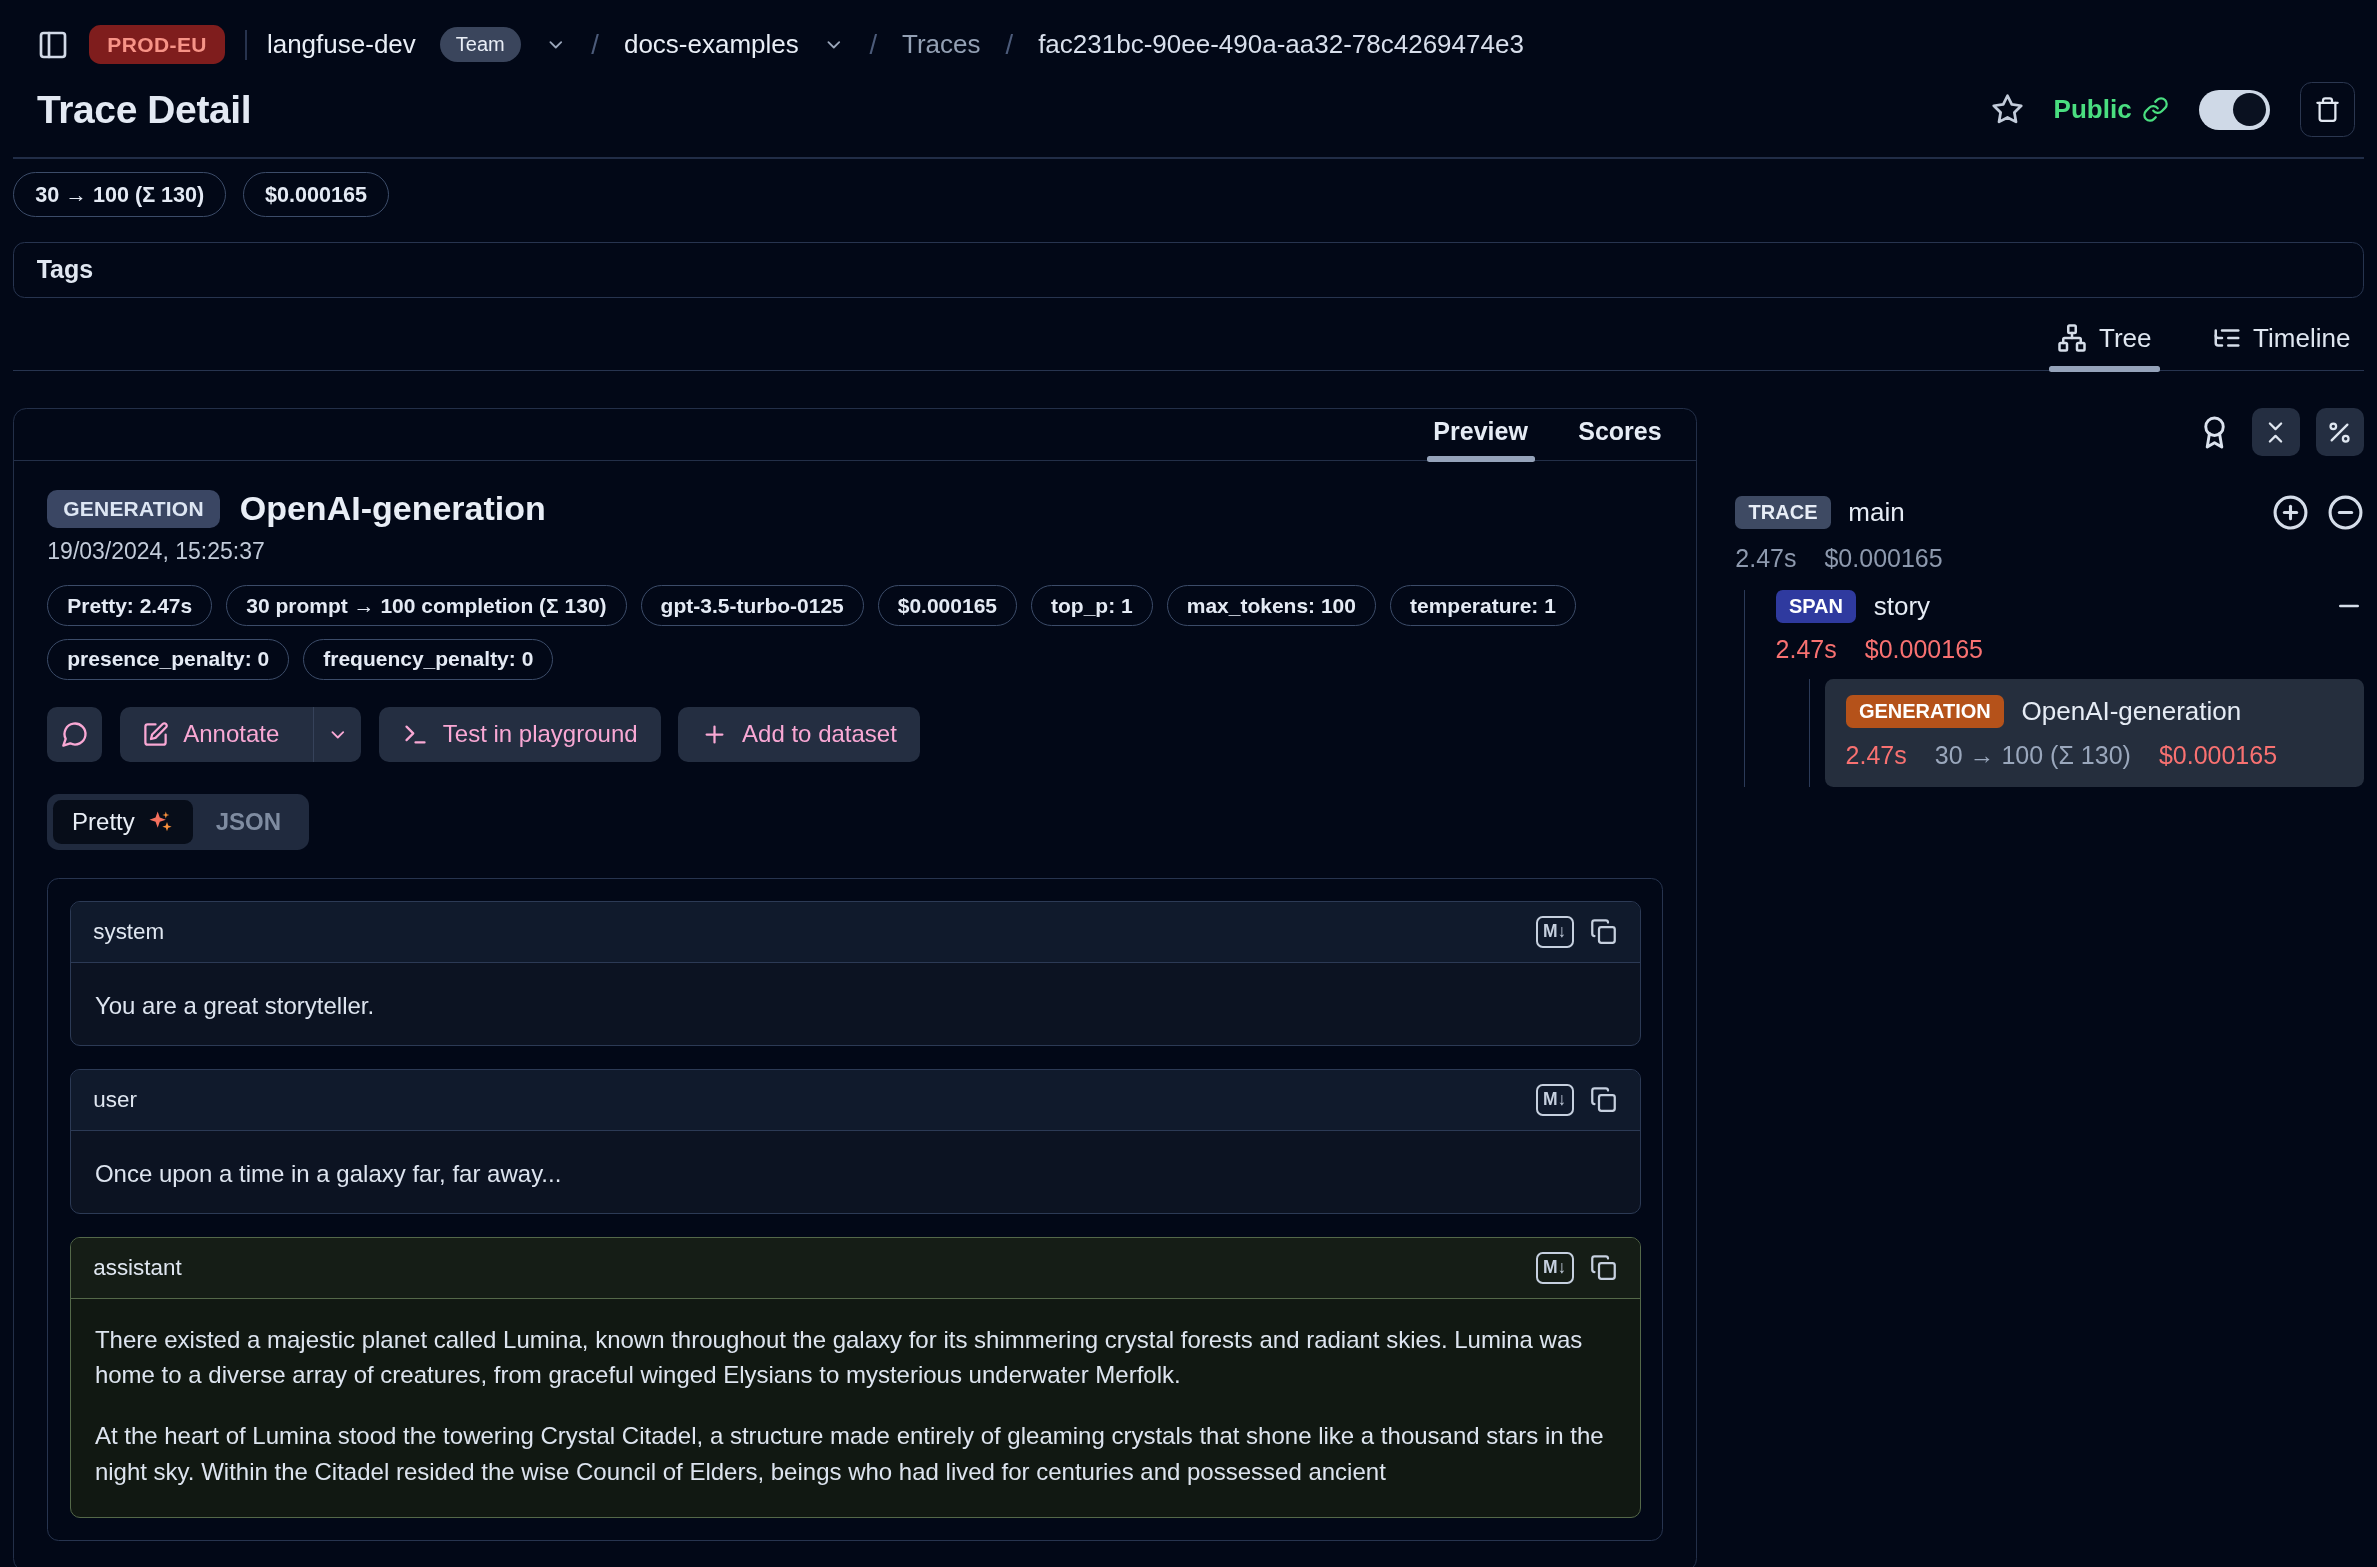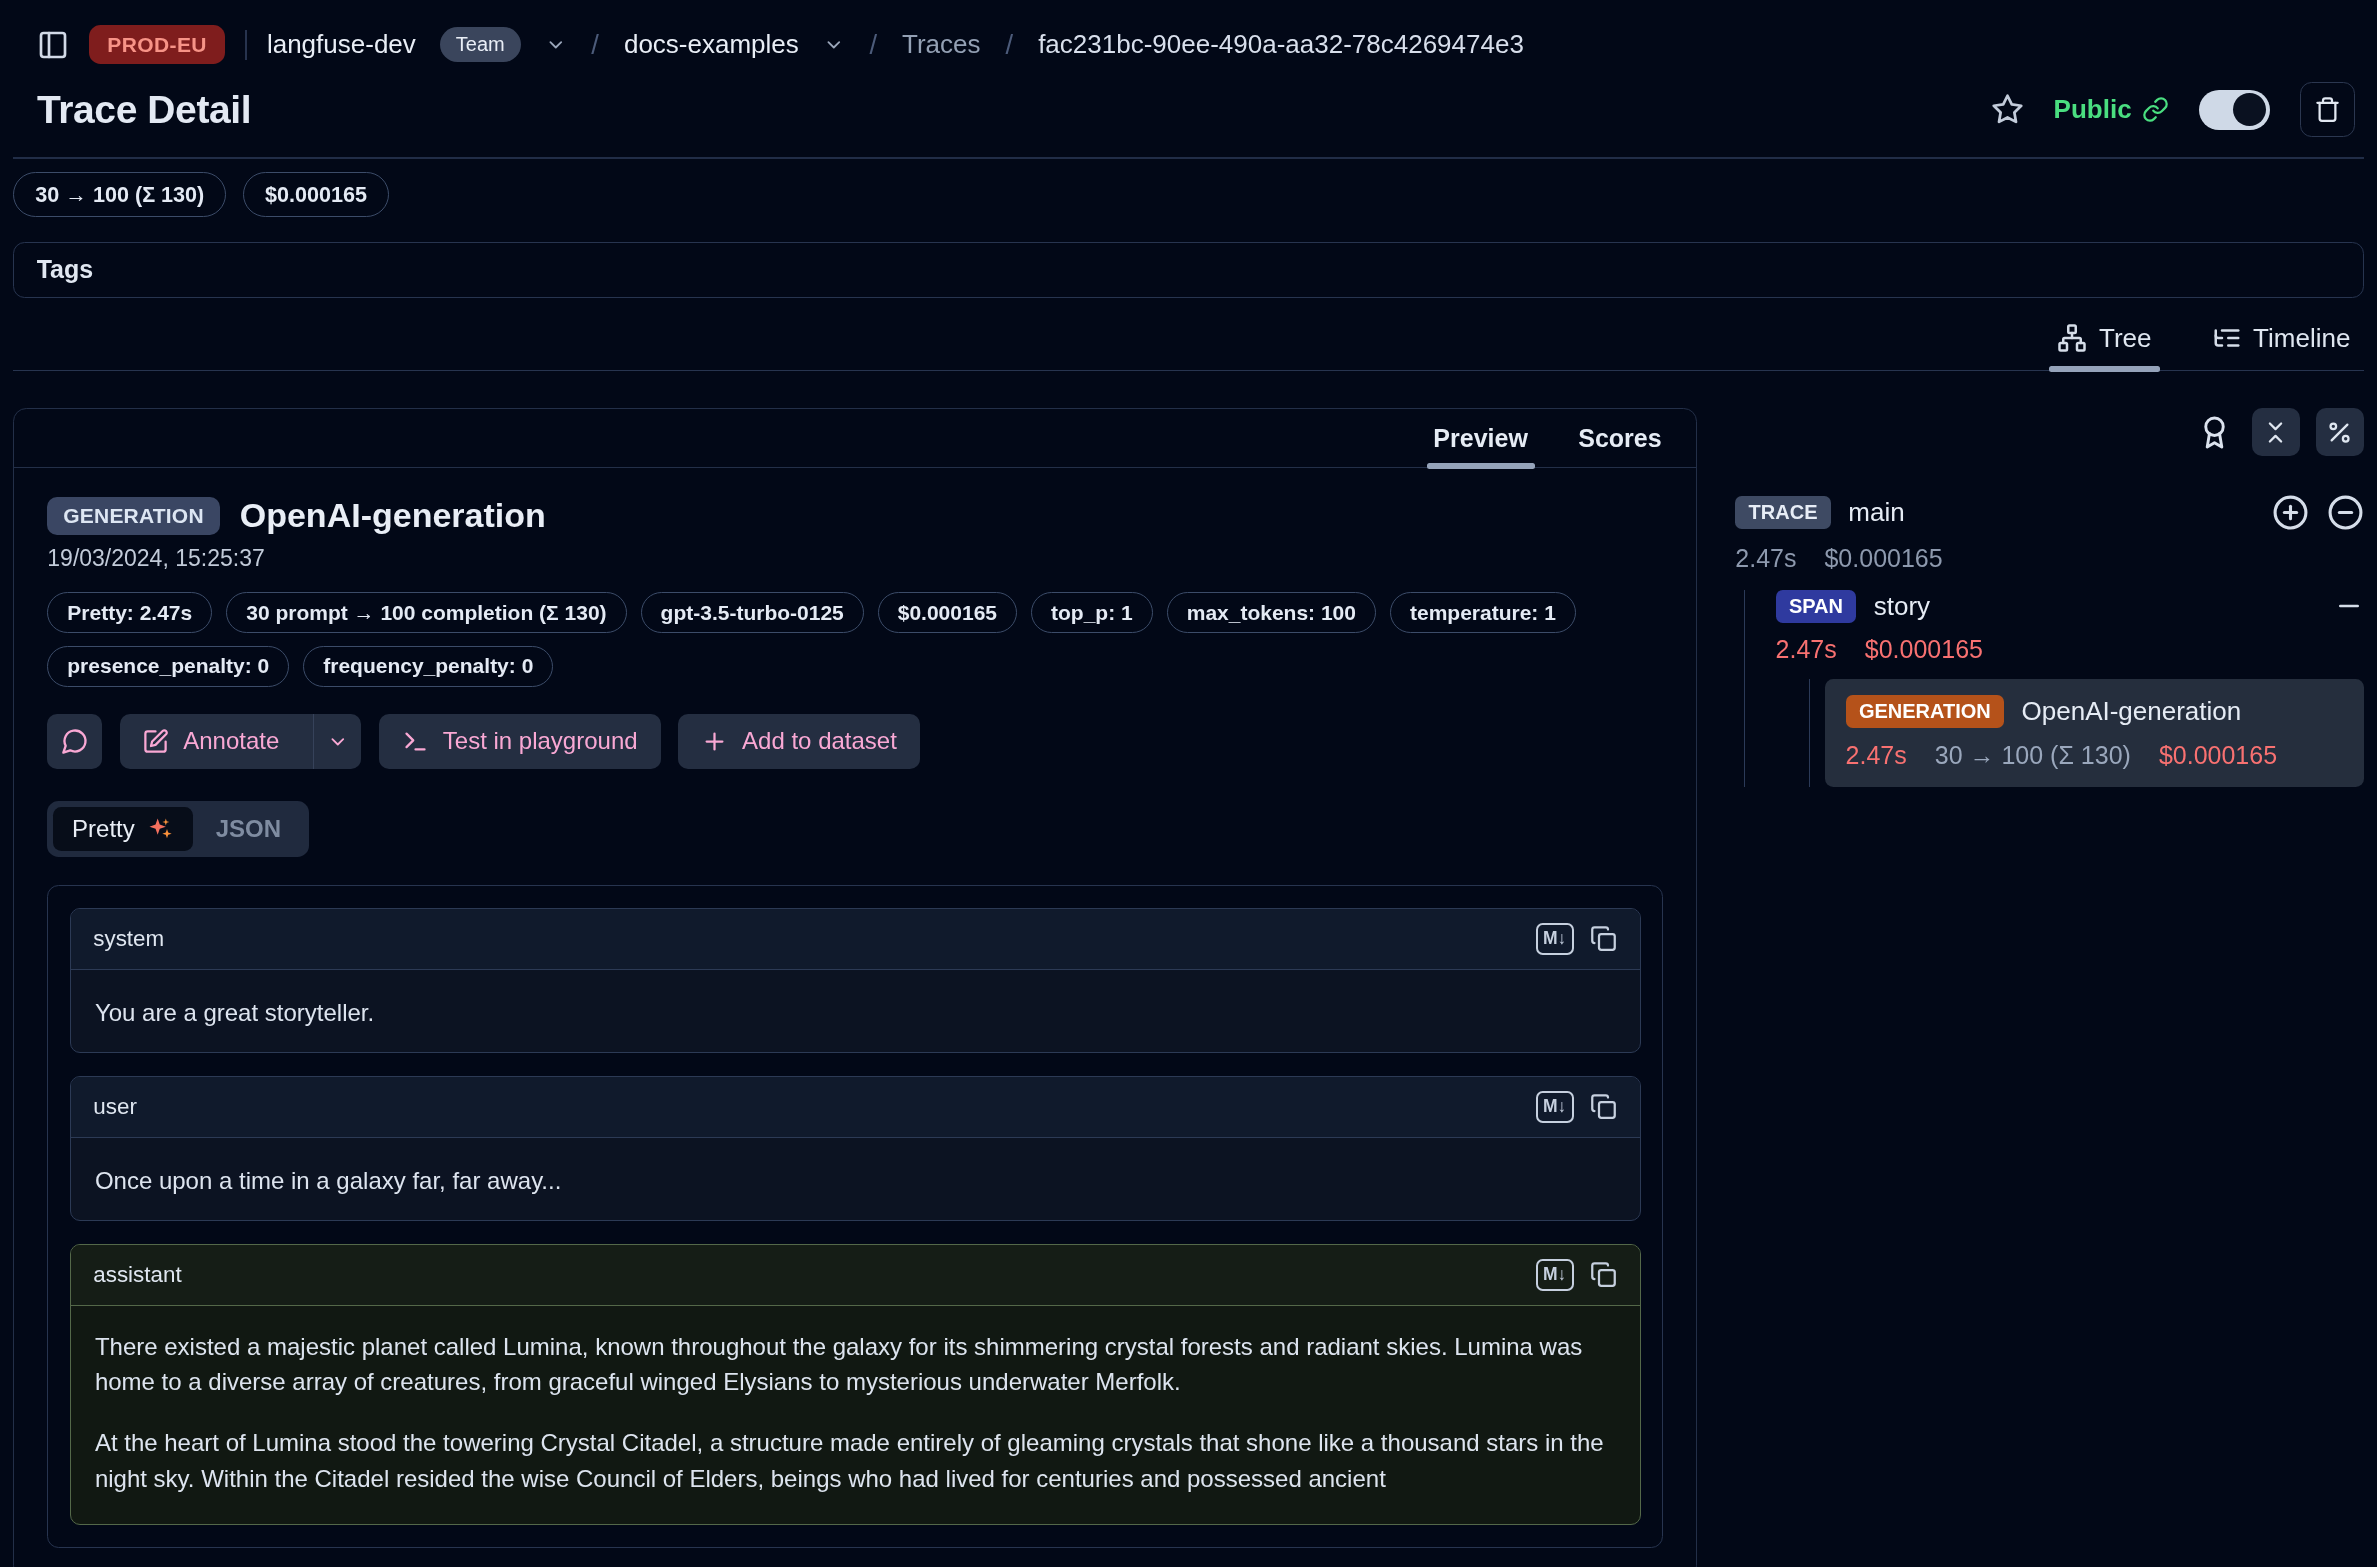--- a/index.html
+++ b/index.html
@@ -45,21 +45,21 @@
 
   
   .view-tabs { display:flex; justify-content:flex-end; gap:50px; margin:25px 13.3px 0; border-bottom:1.7px solid #27344f; padding:0 8.3px; }
   .vtab { display:flex; align-items:center; gap:11.6px; font-size:26px; color:#dfe6f0; padding:0 5px 16.6px; position:relative; cursor:pointer; }
   .vtab.active::after { content:""; position:absolute; left:-3.3px; right:-3.3px; bottom:-1.7px; height:5.8px; background:#95a3ba; border-radius:2.5px; }
   .vtab .ic { color:#d5dde9; }
 
   
   .content { display:flex; gap:38px; padding:37px 13.3px 0; align-items:flex-start; }
   .main-panel { width:1684px; border:1.7px solid #232f48; border-radius:13.3px; flex:none; }
-  .panel-tabs { display:flex; justify-content:flex-end; gap:47px; padding:15px 33px 0; border-bottom:1.7px solid #232f48; }
+  .panel-tabs { display:flex; justify-content:flex-end; gap:47px; padding:8px 33px 0; border-bottom:1.7px solid #232f48; }
   .ptab { font-size:25px; font-weight:600; color:#e6ecf5; padding:0 1.7px 14px; position:relative; cursor:pointer; }
   .ptab.active::after { content:""; position:absolute; left:-5px; right:-5px; bottom:-1.7px; height:5.8px; background:#95a3ba; border-radius:2.5px; }
   .panel-body { padding:28px 33px 30px; }
 
   .obs-head { display:flex; align-items:center; gap:20px; }
   .type-badge { background:#3a4663; color:#dde6f3; font-size:21px; font-weight:700; padding:6.7px 16px; border-radius:10px; letter-spacing:0.2px; }
   .obs-title { font-size:34px; font-weight:700; color:#e9eef6; }
   .timestamp { margin-top:10px; font-size:23px; color:#c2cbd9; }
 
   .pill-row { display:flex; flex-wrap:wrap; gap:14px; margin-top:20px; }

